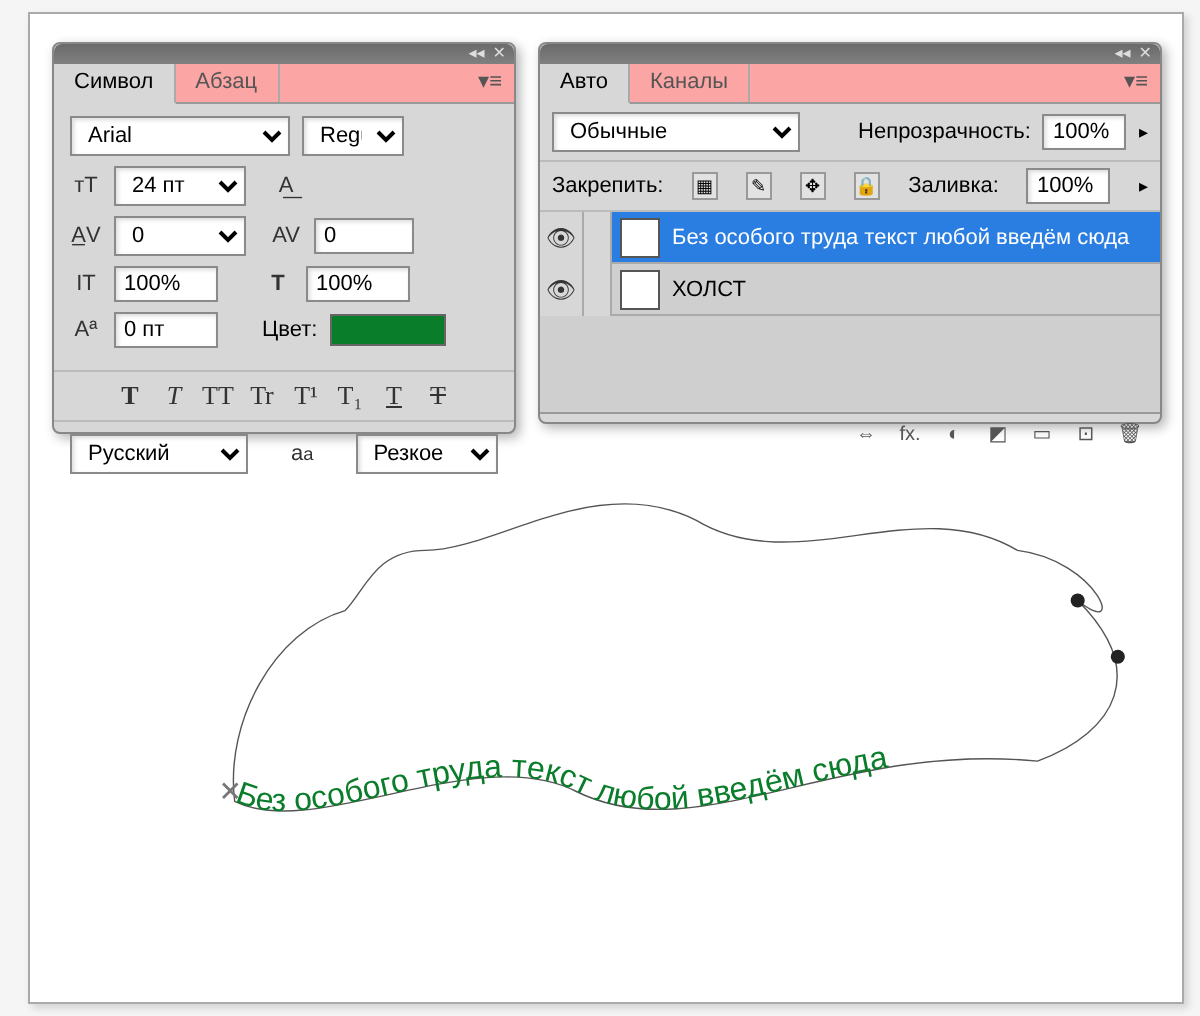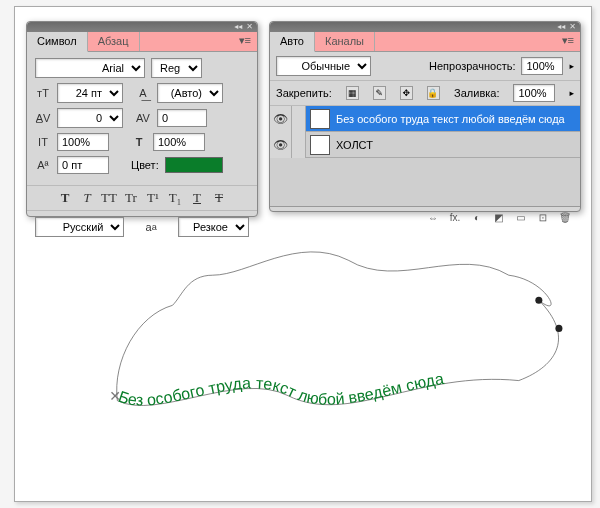--- a/index.html
+++ b/index.html
@@ -10,21 +10,21 @@
   .panel.layers { left: 269px; top: 21px; width: 312px; height: 191px; }
   .titlebar { height: 10px; background: linear-gradient(#6a6a6a,#808080); border-radius: 4px 4px 0 0; display:flex; justify-content:flex-end; align-items:center; padding:0 4px; gap:4px;}
   .titlebar .tico { color:#ddd; font-size:8px; line-height:1; cursor:pointer;}
   .tabs { display: flex; background: #fca5a5; border-bottom: 1px solid #999; font-size: 11px; }
   .tab { padding: 3px 10px 4px; border-right: 1px solid #aaa; color: #555; cursor:pointer; }
   .tab.active { background: #d7d7d7; color: #000; border-bottom: 1px solid #d7d7d7; margin-bottom: -1px; }
   .tab-menu { margin-left: auto; padding: 2px 6px; color:#555; font-size:11px; cursor:pointer;}
   .body { padding: 6px 8px; }
   .row { display: flex; align-items: center; gap: 6px; margin-bottom: 5px; }
   select, input[type=text] { background: #fff; border: 1px solid #8a8a8a; font-size: 11px; height: 18px; padding: 0 4px; box-shadow: inset 1px 1px 2px rgba(0,0,0,0.15);}
-  select { height: 20px; text-align: right; }
+  select { height: 20px; }
   .iconcell { width: 16px; height: 16px; display:flex; align-items:center; justify-content:center; font-size:11px; color:#333;}
   .colorswatch { width: 58px; height: 16px; border: 1px solid #666; }
   .style-row { display:flex; gap:6px; justify-content:center; padding:4px 0; border-top:1px solid #bbb; border-bottom:1px solid #bbb; font-family: 'Times New Roman', serif; font-size:13px; color:#333;}
   .style-row span { width:16px; text-align:center; cursor:pointer;}
   .bottom-row { display:flex; gap:20px; padding:6px 8px; align-items:center;}
   
   .layers-body { padding:0;}
   .ltoprow { display:flex; align-items:center; padding:4px 6px; gap:6px; border-bottom:1px solid #bbb;}
   .ltoprow select { flex:0 0 auto;}
   .opa-label { margin-left:auto; font-size:11px;}
@@ -61,21 +61,20 @@
   </div>
   <div class="body">
     <div class="row">
       <select style="width:110px"><option>Arial</option></select>
       <select style="width:51px"><option>Regular</option></select>
     </div>
     <div class="row">
       <div class="iconcell">тТ</div>
       <select style="width:66px"><option>24 пт</option></select>
       <div class="iconcell" style="margin-left:6px;">A͟</div>
-      <select style="width:66px"><option>(Авто)</option></select>
     </div>
     <div class="row">
       <div class="iconcell">A̲V</div>
       <select style="width:66px"><option>0</option></select>
       <div class="iconcell" style="margin-left:6px;text-align:right;">A͏V</div>
       <input type="text" style="width: 50px;" value="0">
     </div>
     <div class="row">
       <div class="iconcell">IT</div>
       <input type="text" style="width: 52px;" value="100%">
@@ -113,21 +112,21 @@
     <span class="tico">◂◂</span>
     <span class="tico">✕</span>
   </div>
   <div class="tabs">
     <div class="tab active">Авто</div>
     <div class="tab">Каналы</div>
     <div class="tab-menu">▾≡</div>
   </div>
   <div class="layers-body">
     <div class="ltoprow">
-      <select style="width:95px"><option>Обычные</option></select>
+      <select style="width:124px"><option>Обычные</option></select>
       <span class="opa-label">Непрозрачность:</span>
       <input type="text" style="width: 42px;" value="100%">
       <span style="font-size:9px;cursor:pointer;">▸</span>
     </div>
     <div class="llockrow">
       <span>Закрепить:</span>
       <div class="lockbtn">▦</div>
       <div class="lockbtn">✎</div>
       <div class="lockbtn">✥</div>
       <div class="lockbtn">🔒</div>

